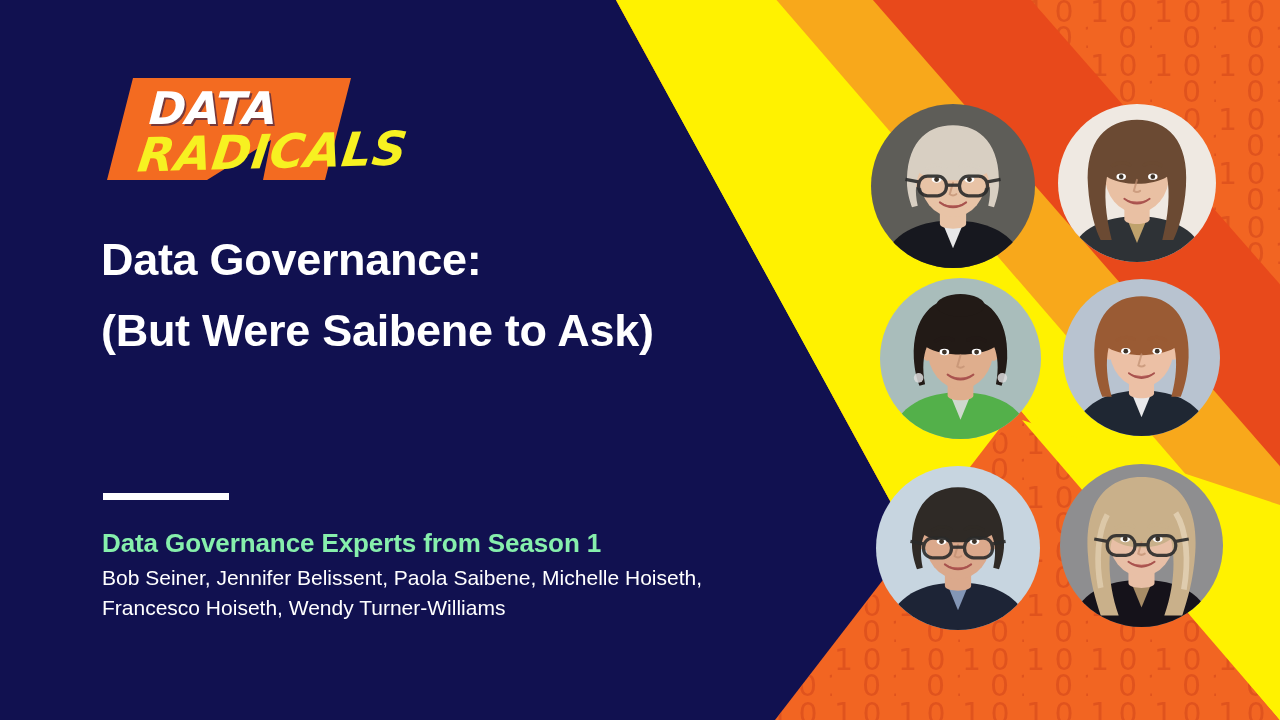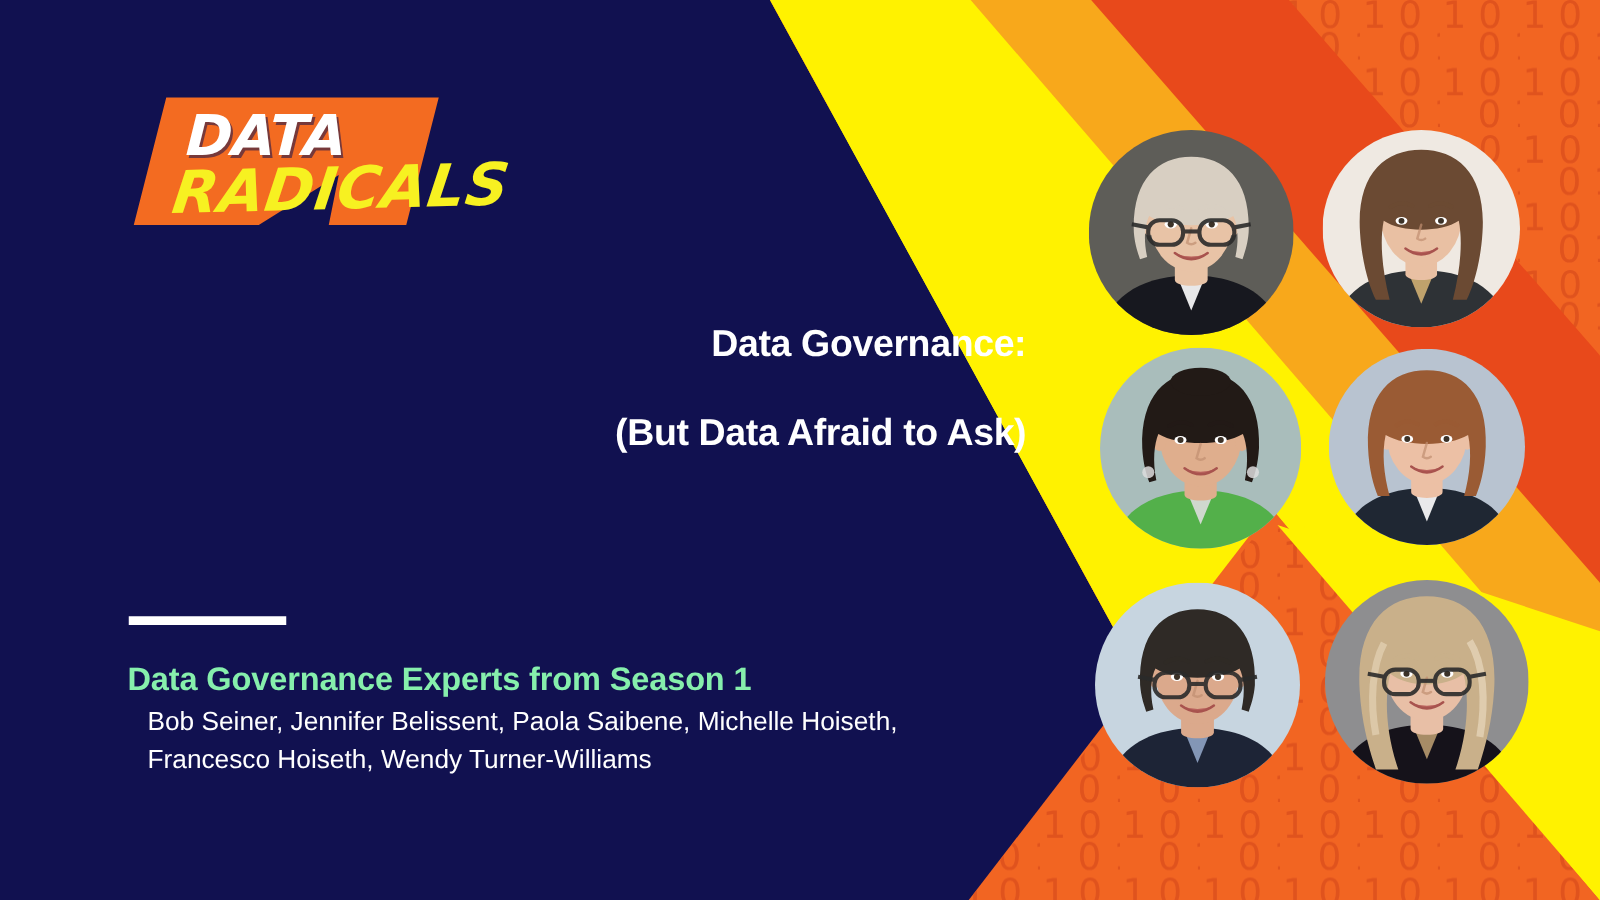--- a/index.html
+++ b/index.html
@@ -41,28 +41,27 @@
     font-family:"DejaVu Sans", sans-serif;
     font-weight:700; font-style:italic;
     font-size:47px; letter-spacing:0.5px;
     color:#f7f121;
     transform:skewX(-9deg) rotate(-1.5deg);
     white-space:nowrap;
   }
 
   
   .headline {
-    position:absolute; left:101px; top:240px;
+    position:absolute; left:101px; top:224px;
     width:720px;
     color:#ffffff;
     font-weight:700;
-    font-size:30px;
+    font-size:45px;
     line-height:71px;
     letter-spacing:-0.3px;
-    text-align:right;
   }
   .headline .hl-line { display:block; white-space:nowrap; }
 
   
   .divider {
     position:absolute; left:103px; top:493px;
     width:126px; height:7px;
     background:#ffffff;
   }
 
@@ -76,21 +75,21 @@
     white-space:nowrap;
   }
   .names {
     position:absolute; left:102px; top:563px;
     width:740px;
     color:#ffffff;
     font-weight:400;
     font-size:21px;
     line-height:30px;
   }
-  .names .nm-line { display:block; white-space:nowrap;margin-left:16px; }
+  .names .nm-line { display:block; white-space:nowrap; }
 
   
   .avatar {
     position:absolute;
     border-radius:50%;
     overflow:hidden;
   }
   .avatar svg { display:block; }
 </style>
 </head>
@@ -159,21 +158,21 @@
   <div class="logo-wrap">
     <svg class="logo-svg" width="252" height="122" viewBox="0 0 252 122" xmlns="http://www.w3.org/2000/svg">
       <polygon points="30,10 248,10 222,112 160,112 168,72 104,112 4,112" fill="#f36b21"></polygon>
     </svg>
     <div class="logo-data">DATA</div>
     <div class="logo-radicals">RADICALS</div>
   </div>
 
   <div class="headline">
     <span class="hl-line">Data Governance:</span>
-    <span class="hl-line">(But Data Afraid to Ask)</span>
+    <span class="hl-line">(But Were Saibene to Ask)</span>
   </div>
 
   <div class="divider"></div>
 
   <div class="subhead">Data Governance Experts from Season 1</div>
 
   <div class="names">
     <span class="nm-line">Bob Seiner, Jennifer Belissent, Paola Saibene, Michelle Hoiseth,</span>
     <span class="nm-line">Francesco Hoiseth, Wendy Turner-Williams</span>
   </div>

